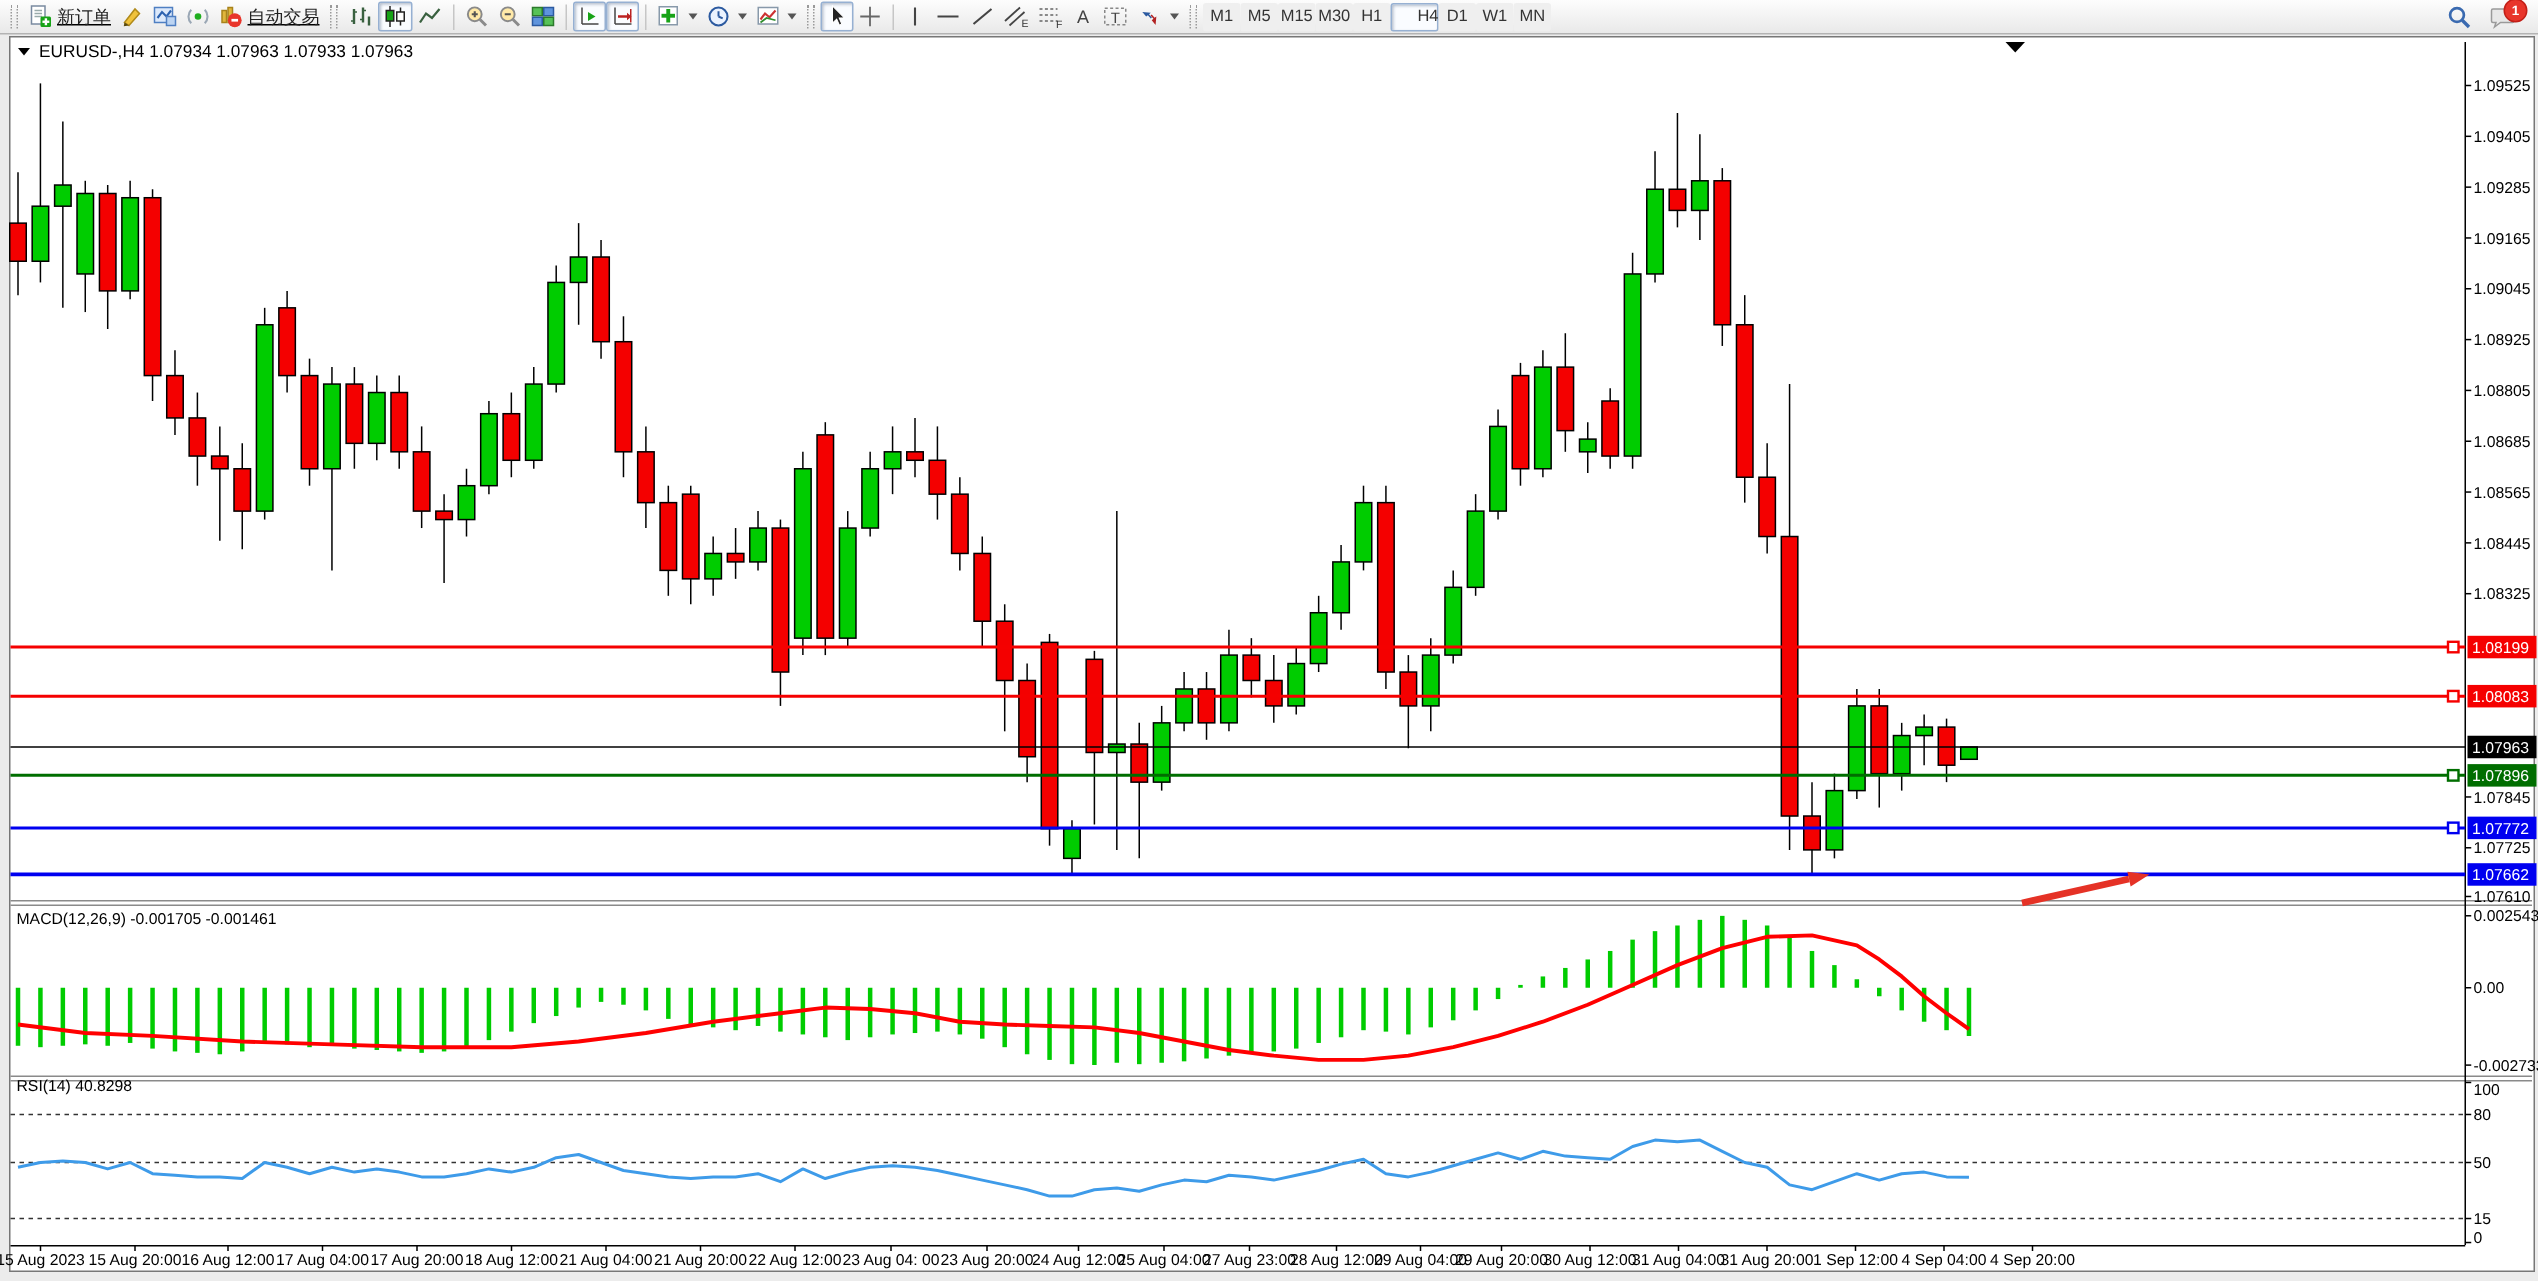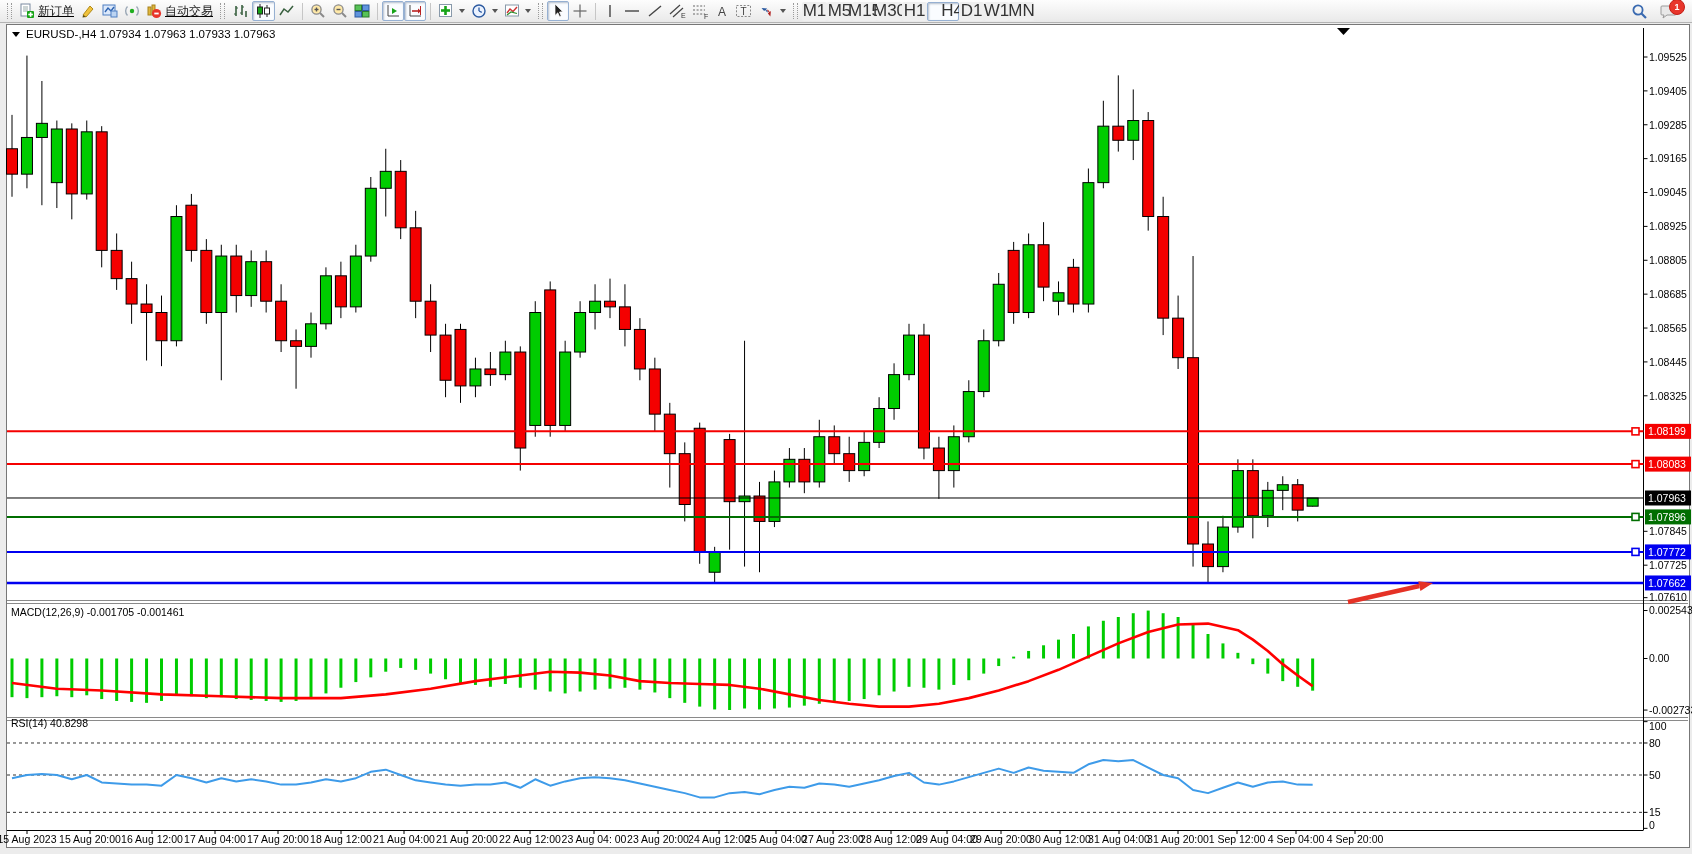--- a/index.html
+++ b/index.html
@@ -5,21 +5,21 @@
   html,body{margin:0;padding:0;}
   body{width:1692px;height:854px;background:#ececec;font-family:"Liberation Sans",sans-serif;overflow:hidden;position:relative;}
   
   #toolbar{position:absolute;top:0;left:0;width:1692px;height:23px;background:linear-gradient(#fdfdfd,#e9e9e9);border-bottom:1px solid #b3b3b3;display:flex;align-items:center;padding:0 3px;box-sizing:border-box;z-index:5;text-decoration:underline;}
   .tbtn{height:20px;min-width:20px;display:inline-flex;align-items:center;justify-content:center;gap:3px;border:1px solid transparent;border-radius:2px;background:transparent;padding:0 2px;font-size:12px;color:#222;cursor:default;}
   .tbtn svg{display:block;}
   .tbtn.active{background:#fafcff;border-color:#96b0d2;box-shadow:inset 1px 1px 2px rgba(80,100,130,.4);}
   .sep{width:1px;height:17px;background:#c6c6c6;margin:0 4px;flex:none;}
   .grip{width:3px;height:16px;border-left:1px dotted #9a9a9a;border-right:1px dotted #9a9a9a;margin:0 4px;flex:none;}
   .caret{width:0;height:0;border-left:3px solid transparent;border-right:3px solid transparent;border-top:4px solid #555;margin-left:2px;}
-  .tf{font-size:17px;color:#333;width:25px;height:19px;display:inline-flex;align-items:center;justify-content:center;border:1px solid transparent;border-radius:2px;}
+  .tf{font-size:11px;color:#333;width:25px;height:19px;display:inline-flex;align-items:center;justify-content:center;border:1px solid transparent;border-radius:2px;}
   .tf.active{background:#fafcff;border-color:#96b0d2;box-shadow:inset 1px 1px 2px rgba(80,100,130,.4);padding-left:24px;}
   #tb-right{margin-left:auto;display:flex;align-items:center;gap:6px;padding-right:8px;}
   #chat-btn{position:relative;}
   #chat-badge{position:absolute;top:-3px;right:-5px;width:14px;height:14px;background:#e8352b;border:1px solid #c21f17;color:#fff;border-radius:50%;font-size:9px;line-height:14px;text-align:center;font-weight:bold;}
   .cjk-label{font-size:12px;letter-spacing:0;}
   
   #chart-wrap{position:absolute;top:24px;left:0;width:1692px;height:830px;}
   #chart-svg{position:absolute;top:0;left:0;}
   text{font-family:"Liberation Sans",sans-serif;}
 </style>

